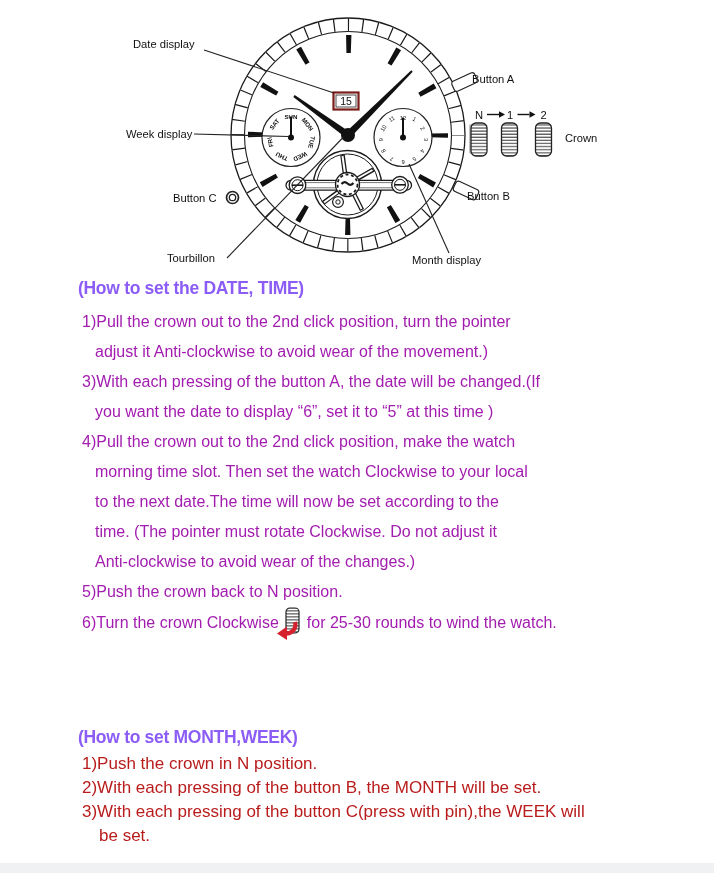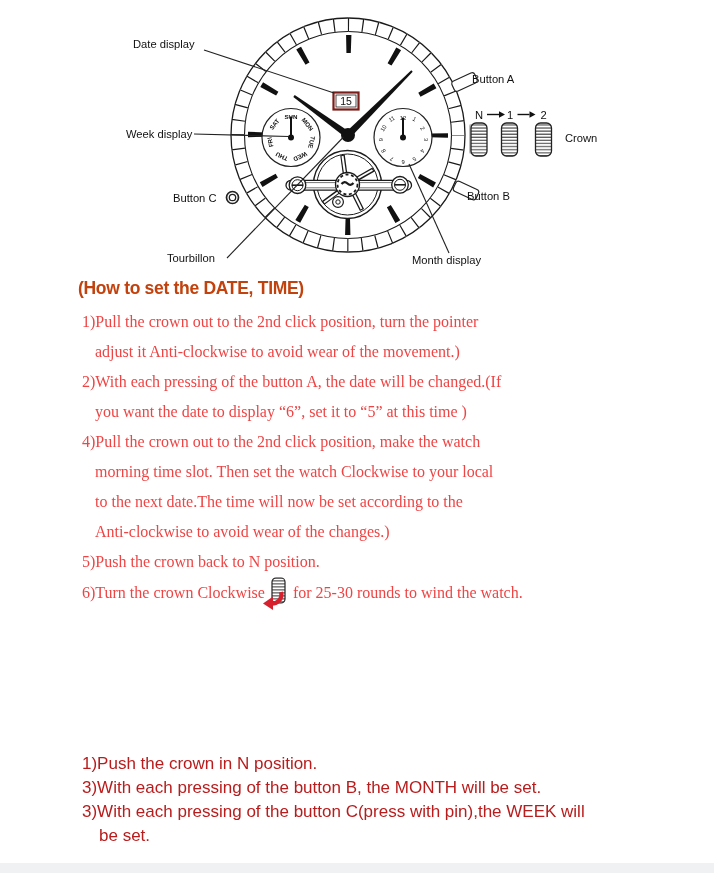--- a/index.html
+++ b/index.html
@@ -3,23 +3,23 @@
 <meta charset="utf-8">
 <style>
   html,body{margin:0;padding:0;background:#ffffff;}
   .page{position:relative;width:714px;height:873px;background:#fff;overflow:hidden;
         font-family:"Liberation Sans",sans-serif;color:#202020;}
   .diagram{position:absolute;left:0;top:0;width:714px;height:272px;}
   .dlabel{font-family:"Liberation Sans",sans-serif;font-size:11.2px;fill:#111;}
   .subday{font-family:"Liberation Sans",sans-serif;font-size:6.2px;font-weight:bold;fill:#111;}
   .subnum{font-family:"Liberation Sans",sans-serif;font-size:5.8px;fill:#111;}
   .datefig{font-family:"Liberation Sans",sans-serif;font-size:10.5px;fill:#111;}
-  .sec-title{position:absolute;left:78px;font-size:17.5px;font-weight:bold;letter-spacing:-0.3px;color:#c2410c;white-space:nowrap;}
+  .sec-title{position:absolute;left:78px;font-size:17.5px;font-weight:bold;letter-spacing:-0.3px;color:#8b5cf6;white-space:nowrap;}
   .list{position:absolute;left:82px;width:625px;}
-  .ln{height:30px;line-height:30px;font-size:16px;white-space:nowrap;color:#ef4444;font-family:Liberation Serif, serif;}
+  .ln{height:30px;line-height:30px;font-size:16px;white-space:nowrap;color:#a21caf;}
   .ln2{height:24px;line-height:24px;font-size:17px;white-space:nowrap;color:#b91c1c;}
   .ind{padding-left:13px;}
   .ind2{padding-left:17px;}
   .crown-wind{position:relative;display:inline-block;width:17px;height:28px;vertical-align:-7px;margin:0 7px 0 4px;}
   .crown-wind svg{position:absolute;overflow:visible;}
   .footer-bar{position:absolute;left:0;top:863px;width:714px;height:10px;background:#eff1f2;}
 </style>
 </head>
 <body>
 
@@ -171,45 +171,47 @@
     <text class="dlabel" x="565" y="141.5">Crown</text>
     <text class="dlabel" x="167" y="262">Tourbillon</text>
     <text class="dlabel" x="412" y="264">Month display</text>
   </svg>
 
   <div class="sec-title" style="top:278px">(How to set the DATE, TIME)</div>
 
   <div class="list" style="top:307px">
     <div class="ln">1)Pull the crown out to the 2nd click position, turn the pointer</div>
     <div class="ln ind">adjust it Anti-clockwise to avoid wear of the movement.)</div>
-    <div class="ln">2)With each pressing of the button A, the date will be changed.(If</div>
+    <div class="ln">3)With each pressing of the button A, the date will be changed.(If</div>
     <div class="ln ind">you want the date to display “6”, set it to “5” at this time )</div>
     <div class="ln">4)Pull the crown out to the 2nd click position,  make the watch</div>
     <div class="ln ind">morning time slot. Then set the watch Clockwise to your local</div>
     <div class="ln ind">to the next date.The time will now be set according to the</div>
+    <div class="ln ind">time. (The pointer must rotate Clockwise. Do not adjust it</div>
     <div class="ln ind">Anti-clockwise to avoid wear of the changes.)</div>
     <div class="ln">5)Push the crown back to N position.</div>
     <div class="ln">
       <span>6)Turn the crown Clockwise</span><span class="crown-wind"><svg width="17" height="28" viewBox="0 0 17 28" xmlns="http://www.w3.org/2000/svg" style="left:2px;top:0">
           <defs>
             <pattern id="ribs2" patternUnits="userSpaceOnUse" width="4" height="3">
               <rect width="4" height="3" fill="#ffffff"></rect>
               <line x1="0" y1="0.9" x2="4" y2="0.9" stroke="#333" stroke-width="1"></line>
             </pattern>
           </defs>
           <rect x="1" y="1" width="13" height="25" rx="4" fill="url(#ribs2)" stroke="#222" stroke-width="1.2"></rect>
         </svg><svg width="24" height="22" viewBox="-2 0 24 22" style="left:-7px;top:13px">
           <path d="M17,2 C19,9 13,14.5 6,13.5" fill="none" stroke="#d6202e" stroke-width="4.2"></path>
           <polygon points="9,6.5 -1,13.5 9,20" fill="#d6202e"></polygon>
         </svg></span><span>for 25-30 rounds to wind the watch.</span>
     </div>
   </div>
 
+  <div class="sec-title" style="top:727px">(How to set MONTH,WEEK)</div>
 
   <div class="list" style="top:752px">
     <div class="ln2">1)Push the crown in N position.</div>
-    <div class="ln2">3)With each pressing of the button B, the MONTH will be set.</div>
+    <div class="ln2">2)With each pressing of the button B, the MONTH will be set.</div>
     <div class="ln2">3)With each pressing of the button C(press with pin),the WEEK will</div>
     <div class="ln2 ind2">be set.</div>
   </div>
 
   <div class="footer-bar"></div>
 </div>
 
 </body></html>

